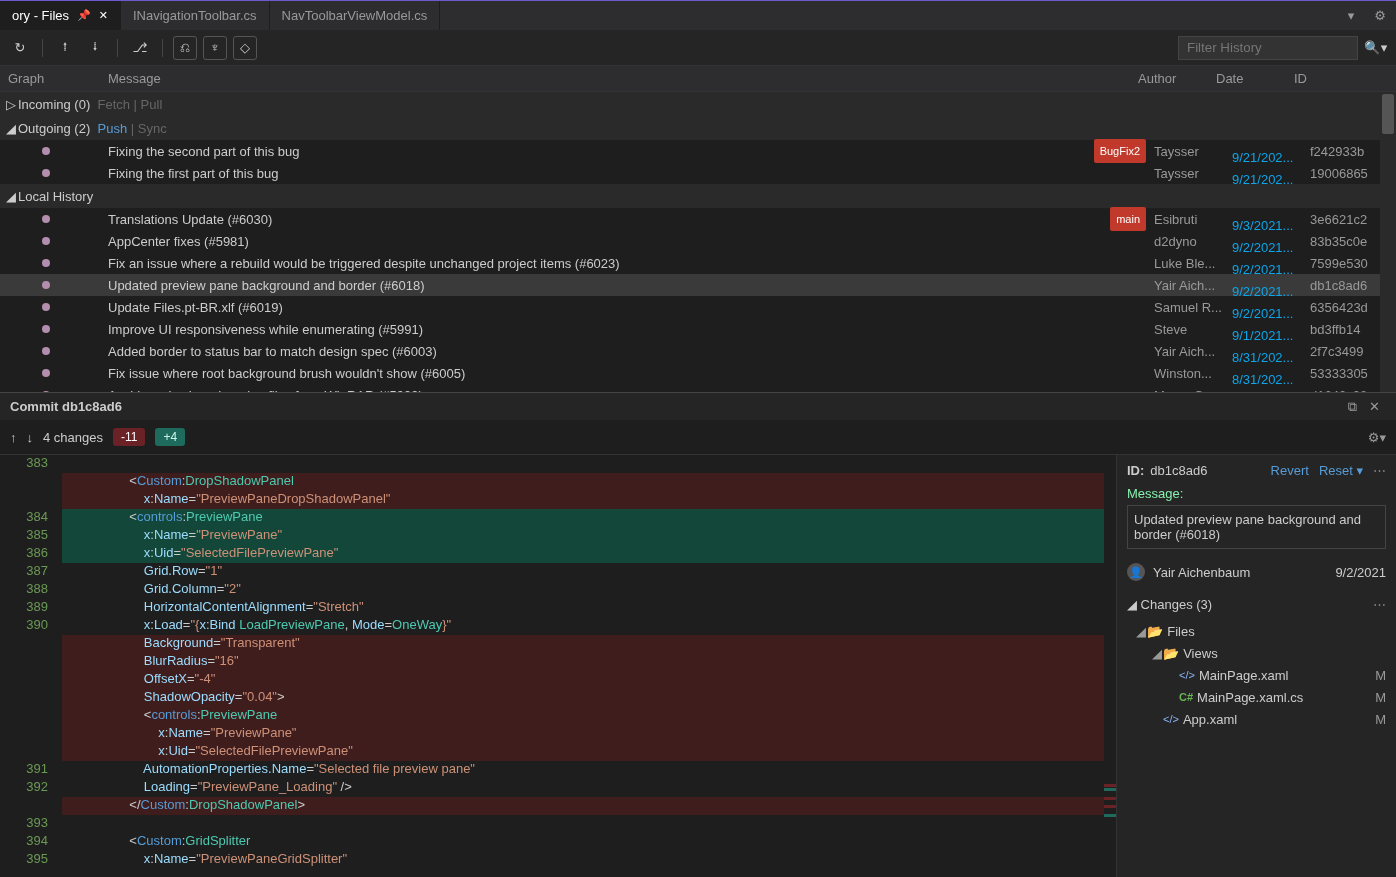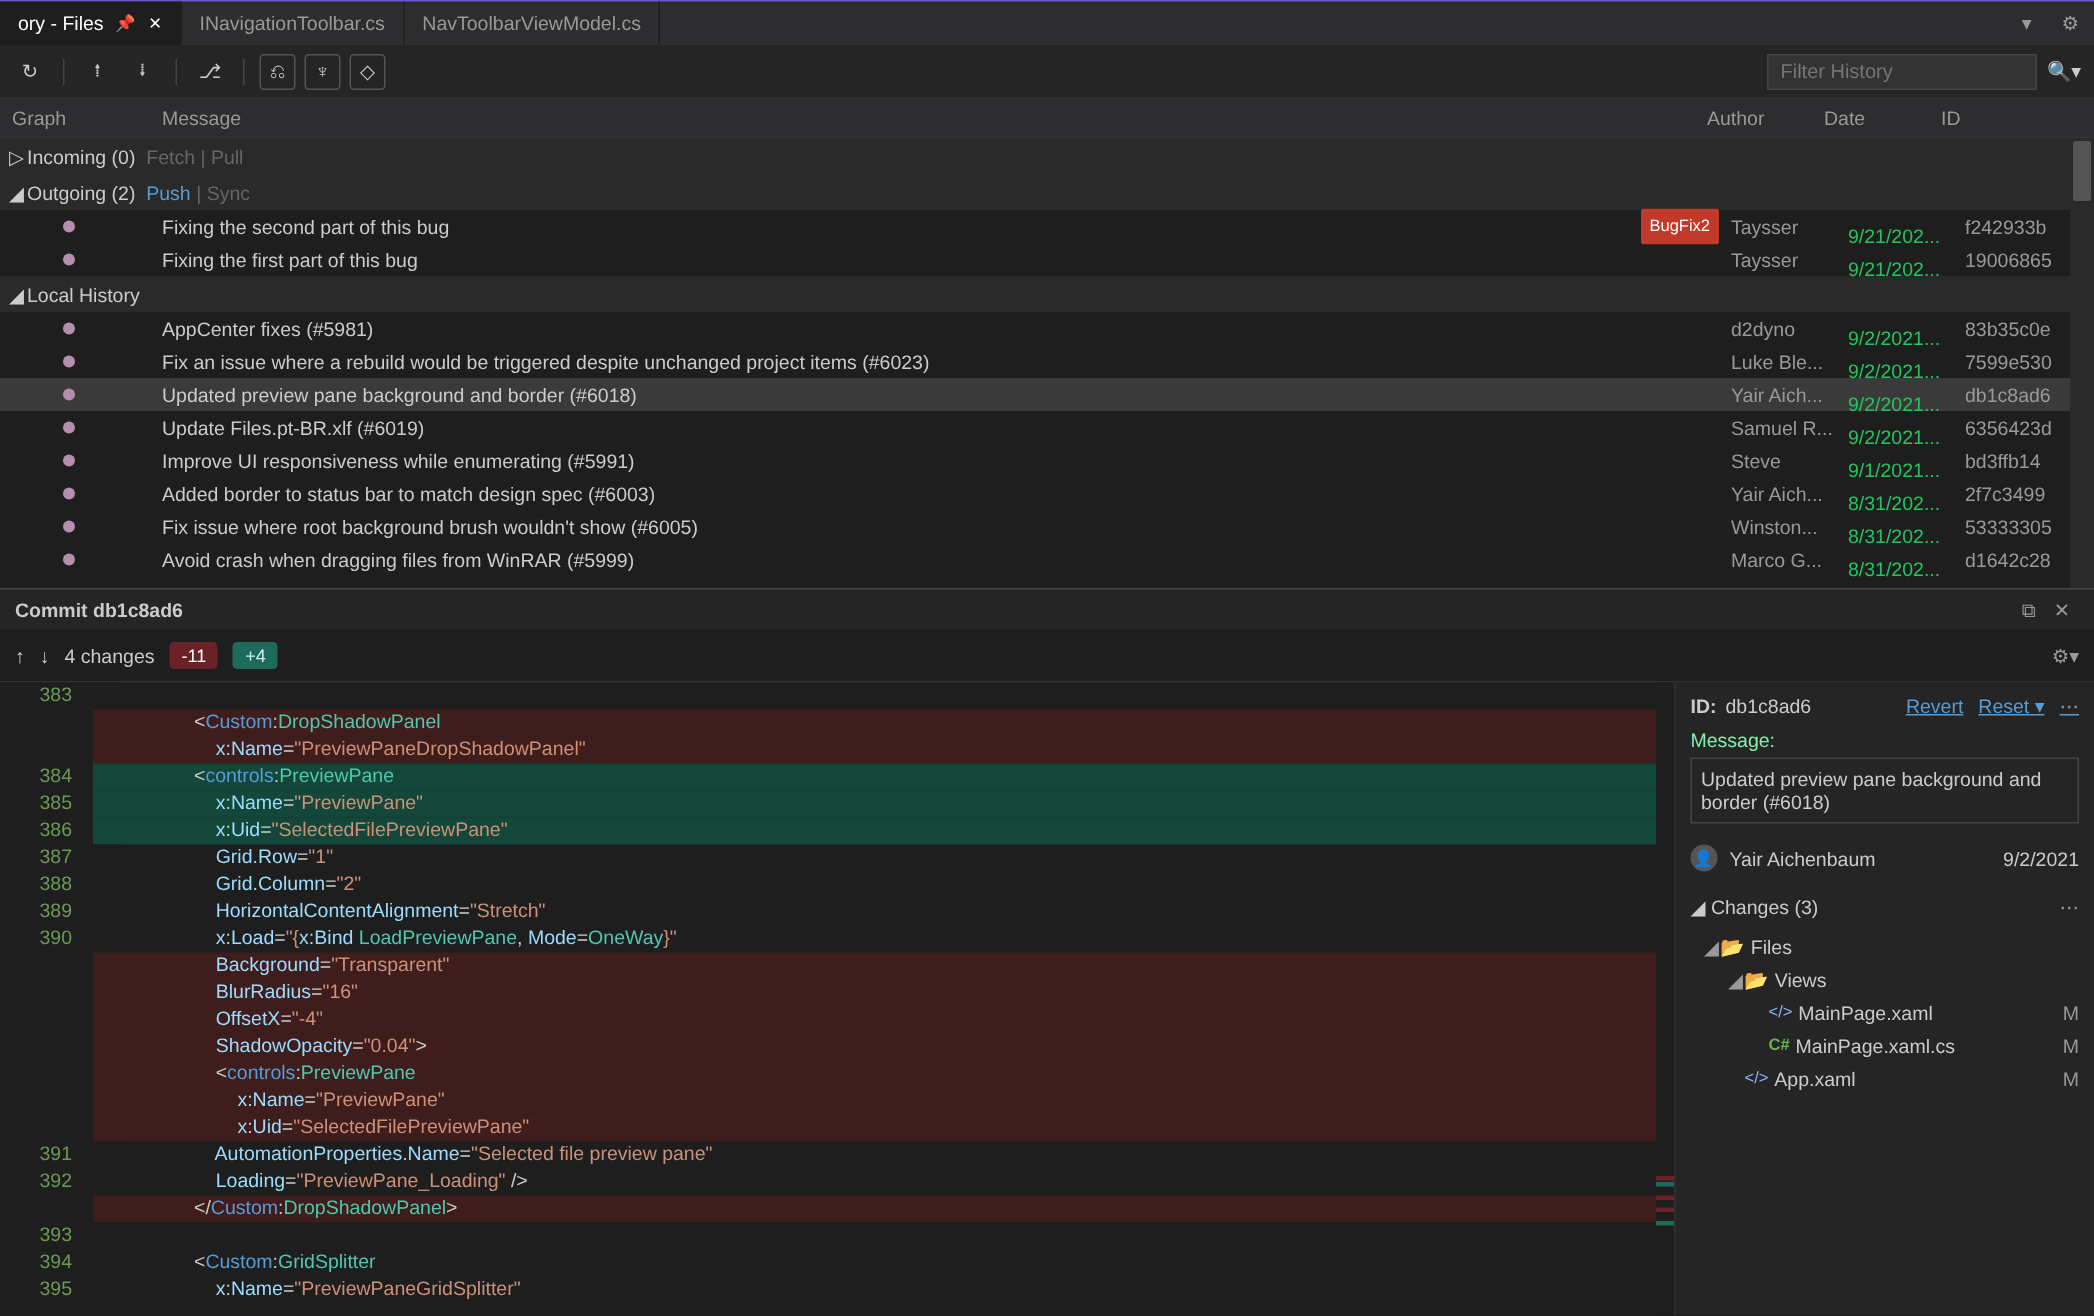--- a/index.html
+++ b/index.html
@@ -34,21 +34,21 @@
 
 .history { flex: 0 0 300px; overflow: hidden; background: #1e1e1e; position: relative; }
 .section-hdr { height: 24px; display: flex; align-items: center; padding: 0 6px; background: #2a2a2a; color: #ccc; }
 .section-hdr .caret { width: 12px; }
 .row { height: 22px; display: flex; align-items: center; padding: 0 8px; color: #ccc; }
 .row.sel { background: #3a3a3a; }
 .row .graph { width: 100px; display: flex; justify-content: center; }
 .row .graph .dot { width: 8px; height: 8px; border-radius: 50%; background: #b48ead; position: relative; left: -12px; }
 .row .msg { flex: 1; white-space: nowrap; overflow: hidden; text-overflow: ellipsis; display: flex; align-items: center; gap: 6px; }
 .row .author { width: 78px; color: #999; white-space: nowrap; overflow: hidden; text-overflow: ellipsis; }
-.row .date { width: 78px; color: #22c55e; white-space: nowrap; overflow: hidden; text-overflow: ellipsis; margin-top: 12px; }
+.row .date { width: 78px; color: #0ea5e9; white-space: nowrap; overflow: hidden; text-overflow: ellipsis; margin-top: 12px; }
 .row .id { width: 78px; color: #999; white-space: nowrap; overflow: hidden; }
 .badge { background: #c0392b; color: #fff; padding: 6px 6px; border-radius: 2px; font-size: 11px; margin-left: auto; margin-right: 8px; }
 .link2 { color: #569cd6; }
 .mute { color: #666; }
 
 
 .commit-hdr { height: 28px; background: #252526; display: flex; align-items: center; padding: 0 10px; border-top: 1px solid #444; }
 .commit-hdr .title { font-weight: 600; }
 .commit-hdr .spacer { flex: 1; }
 .commit-hdr .icon { padding: 0 6px; color: #999; }
@@ -74,21 +74,21 @@
 .tag { color: #569cd6; }
 .attr { color: #9cdcfe; }
 .str { color: #ce9178; }
 .name { color: #4ec9b0; }
 .pun { color: #ccc; }
 
 
 .side { width: 280px; background: #252526; border-left: 1px solid #333; display: flex; flex-direction: column; }
 .side .idrow { padding: 8px 10px; display: flex; align-items: center; gap: 6px; }
 .side .idrow .lbl { font-weight: 600; }
-.side .actions { margin-left: auto; display: flex; gap: 10px; color: #569cd6; align-items: center; text-decoration: underline; }
+.side .actions { margin-left: auto; display: flex; gap: 10px; color: #569cd6; align-items: center; }
 .side .msgbox { margin: 4px 10px 10px; border: 1px solid #444; padding: 6px; min-height: 44px; color: #ccc; font-size: 13px; }
 .side .userrow { padding: 4px 10px 10px; display: flex; align-items: center; gap: 8px; }
 .avatar { width: 18px; height: 18px; border-radius: 50%; background: #555; display: inline-flex; align-items: center; justify-content: center; font-size: 11px; }
 .side .changes-hdr { padding: 6px 10px; display: flex; align-items: center; }
 .side .tree { padding: 2px 0; }
 .treeitem { display: flex; align-items: center; height: 22px; padding-right: 10px; }
 .treeitem .ind { display: inline-block; }
 .treeitem .caret { width: 12px; text-align: center; color: #999; }
 .folder-icon { color: #d9b44a; margin-right: 4px; }
 .file-icon { color: #8ab4f8; margin-right: 4px; font-size: 11px; }
@@ -188,20 +188,32 @@
     <div class="author">Taysser</div>
     <div class="date">9/21/202...</div>
     <div class="id">19006865</div>
       </div>
     </div>
   <div class="section-hdr">
     <span class="caret">◢</span>
     <span>Local History</span>
   </div>
   <div id="local-rows">
+      <div class="row">
+    <div class="graph">
+          <div class="dot"></div>
+        </div>
+    <div class="msg">
+          <span>Translations Update (#6030)</span>
+          <span class="badge">main</span>
+        </div>
+    <div class="author">Esibruti</div>
+    <div class="date">9/3/2021...</div>
+    <div class="id">3e6621c2</div>
+      </div>
       <div class="row">
     <div class="graph">
           <div class="dot"></div>
         </div>
     <div class="msg">
           <span>AppCenter fixes (#5981)</span>
         </div>
     <div class="author">d2dyno</div>
     <div class="date">9/2/2021...</div>
     <div class="id">83b35c0e</div>

